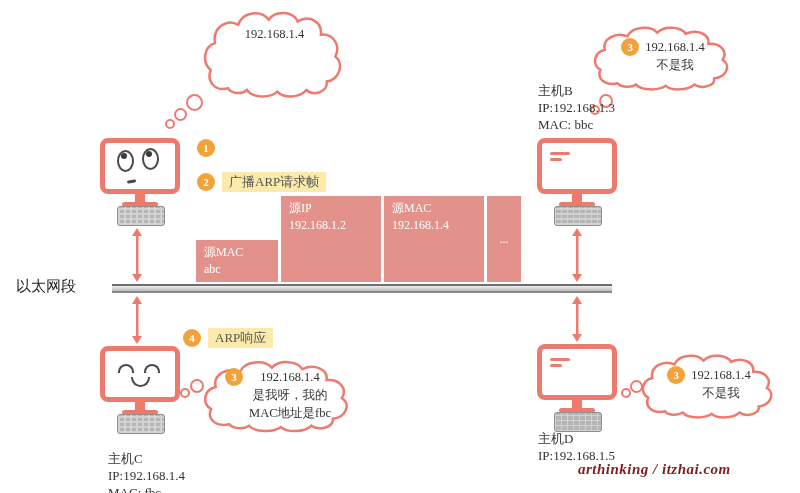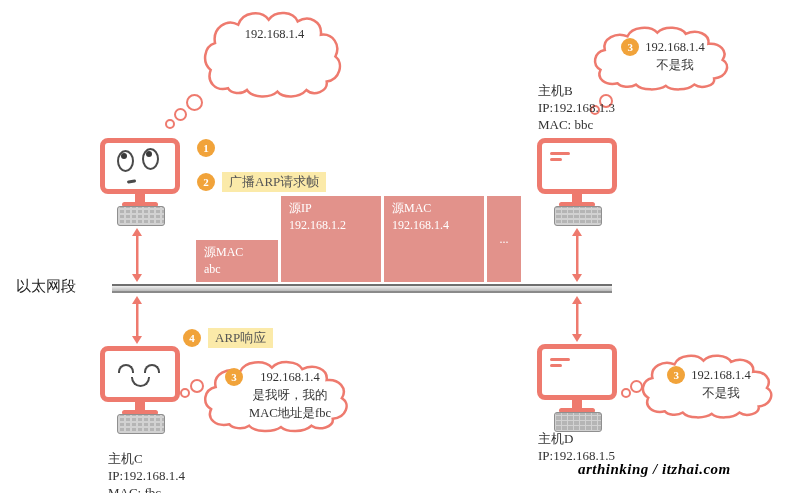--- a/index.html
+++ b/index.html
@@ -65,21 +65,21 @@
           background:linear-gradient(var(--salmon),var(--salmon)) center/2.5px calc(100% - 12px) no-repeat;}
   .varrow::before{content:"";position:absolute;left:2px;top:0;
           border-left:5px solid transparent;border-right:5px solid transparent;border-bottom:8px solid var(--salmon);}
   .varrow::after{content:"";position:absolute;left:2px;bottom:0;
           border-left:5px solid transparent;border-right:5px solid transparent;border-top:8px solid var(--salmon);}
   .ebar{position:absolute;height:5px;background:linear-gradient(#efefef,#b9b9b9);
         border-top:2px solid #6f6f6f;border-bottom:2px solid #8a8a8a;}
   .seg-label{position:absolute;font-size:15px;color:#222;}
 
   .watermark{position:absolute;font-size:15px;font-style:italic;font-weight:bold;
-             color:#000000;letter-spacing:.5px;white-space:nowrap;text-align:center;}
+             color:#7f1d1d;letter-spacing:.5px;white-space:nowrap;text-align:center;}
 </style>
 </head>
 <body>
 
 <div class="stage">
 
   <div class="cloud" style="left:202px;top:8px;width:145px;height:92px">
     <svg viewBox="0 0 200 110" preserveAspectRatio="none">
       <path d="M 36 96 C 18 100 6 88 12 74 C 0 66 2 46 18 42 C 14 24 34 12 50 20 C 56 4 82 2 92 14 C 102 2 126 4 132 16 C 148 8 166 16 164 32 C 180 30 192 44 184 58 C 196 66 190 86 172 88 C 174 100 154 106 144 98 C 134 108 112 108 104 100 C 94 108 70 108 62 98 C 54 104 40 102 36 96 Z" fill="#ffffff" stroke="#ee7a6e" stroke-width="2.5" vector-effect="non-scaling-stroke"></path>
     </svg>

